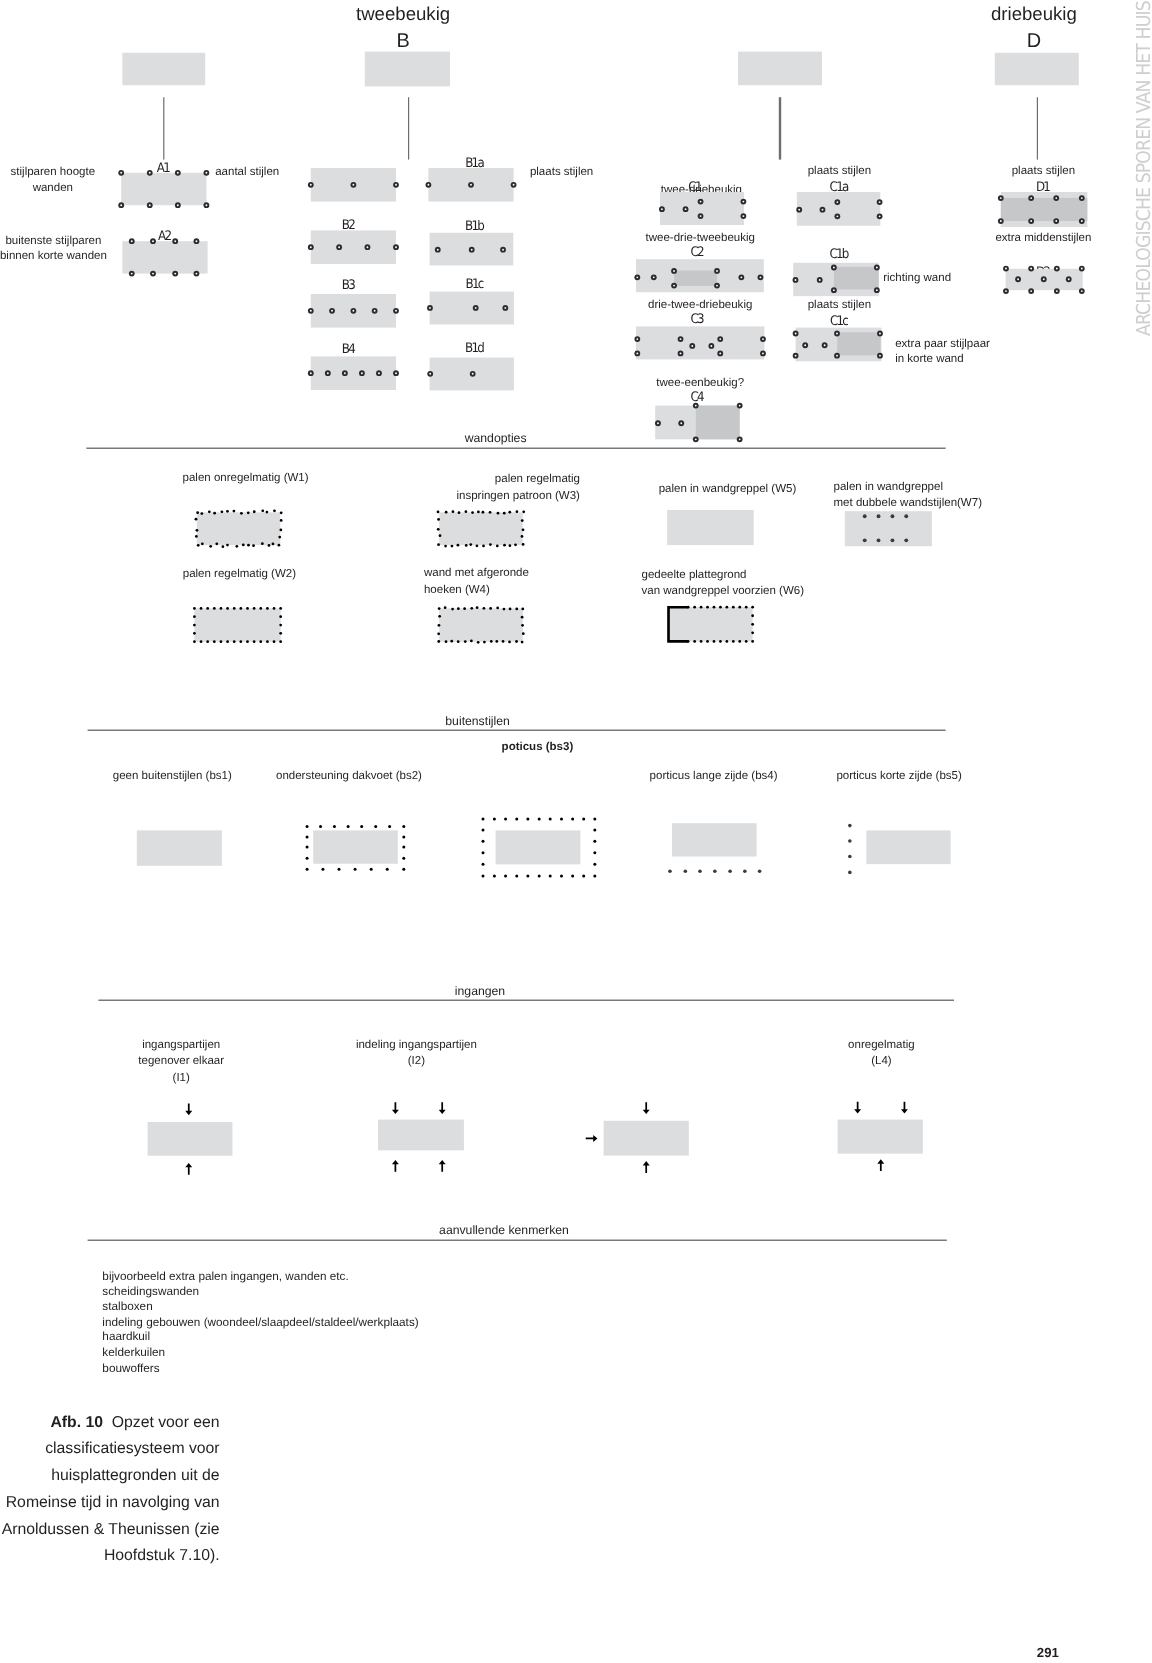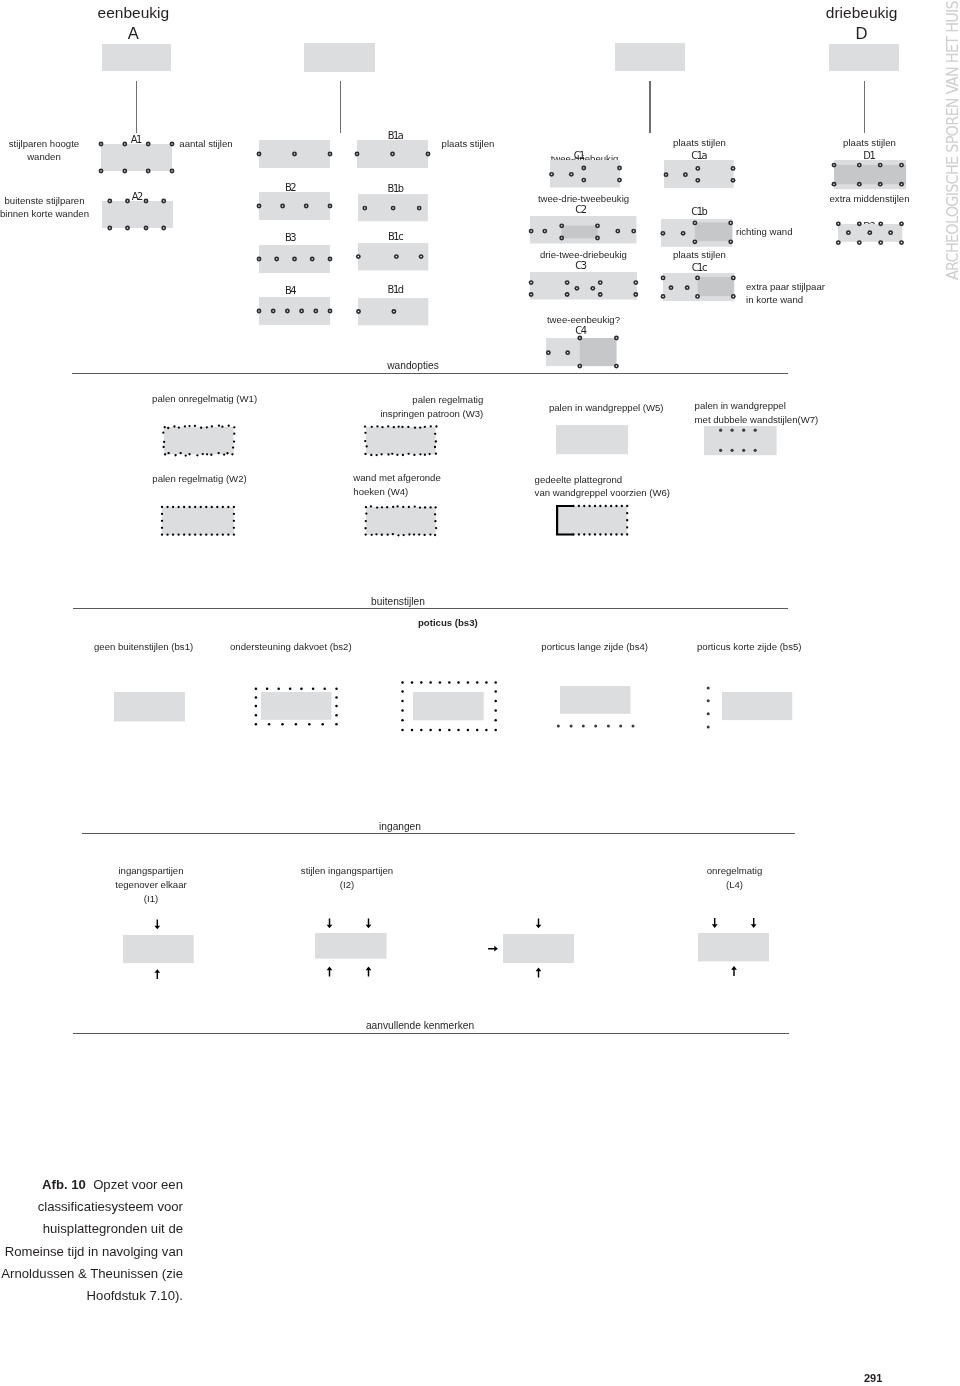--- a/index.html
+++ b/index.html
@@ -29,23 +29,23 @@
 
   .bodylist{position:absolute;font-size:9.8px;line-height:12.73px;color:#231f20;text-align:left;white-space:pre-line;}
 
   svg.plan{position:absolute;display:block;overflow:visible;}
 </style>
 </head>
 <body>
 
 <div class="stage">
 
-  <div class="colhead abs" style="left:33.4px;top:2.5px;width:200px;">
-    <span>eenbeukig</span>
-    <span class="letter">A</span>
+  <div class="colhead abs" style="left:235.9px;top:2.5px;width:200px;">
+    <span>tweebeukig</span>
+    <span class="letter">B</span>
   </div>
   <div class="colhead abs" style="left:761.6px;top:2.5px;width:200px;">
     <span>driebeukig</span>
     <span class="letter">D</span>
   </div>
 
   <div class="abs" style="left:101.5px;top:43.6px;width:69.8px;height:27.7px;background:#dcdddf;"></div>
   <div class="vline" style="left:136.0px;top:81px;height:52px;"></div>
   <div class="abs" style="left:304.2px;top:43.3px;width:71.2px;height:28.6px;background:#dcdddf;"></div>
   <div class="vline" style="left:339.5px;top:81px;height:52px;"></div>
@@ -119,27 +119,34 @@
   <div class="lbl abs" style="left:418px;top:616px;width:70px;text-align:left;font-weight:bold;">poticus (bs3)</div>
   <div class="lbl abs" style="left:538px;top:640px;width:110px;text-align:right;">porticus lange zijde (bs4)</div>
   <div class="lbl abs" style="left:697px;top:640px;width:115px;text-align:left;">porticus korte zijde (bs5)</div>
 
   <div class="sec-title" style="left:350px;top:820.5px;width:100px;">ingangen</div>
   <div class="hrule" style="left:81.7px;top:833.4px;width:713.6px;"></div>
 
   <div class="lbl abs" style="left:105px;top:864px;width:92px;">ingangspartijen
 tegenover elkaar
 (I1)</div>
-  <div class="lbl abs" style="left:288px;top:864px;width:118px;">stijlen ingangspartijen
+  <div class="lbl abs" style="left:288px;top:864px;width:118px;">indeling ingangspartijen
 (I2)</div>
   <div class="lbl abs" style="left:692px;top:864px;width:85px;">onregelmatig
 (L4)</div>
 
   <div class="sec-title" style="left:350px;top:1019.8px;width:140px;">aanvullende kenmerken</div>
   <div class="hrule" style="left:73px;top:1032.6px;width:716.4px;"></div>
+  <div class="bodylist" style="left:85.3px;top:1058.5px;width:500px;">bijvoorbeeld extra palen ingangen, wanden etc.
+scheidingswanden
+stalboxen
+indeling gebouwen (woondeel/slaapdeel/staldeel/werkplaats)
+haardkuil
+kelderkuilen
+bouwoffers</div>
 
   <div class="caption" style="left:-4px;top:1174px;width:187px;">
     <b>Afb. 10</b><span>&nbsp; </span><span>Opzet voor een classificatiesysteem voor huisplattegronden uit de Romeinse tijd in navolging van Arnoldussen &amp; Theunissen (zie Hoofdstuk 7.10).</span>
   </div>
 
   <div id="plan-layer">
       <svg class="plan" width="83" height="39" style="left: 95px; top: 138px;">
         <g transform="translate(6,6)">
           <rect x="0" y="0" width="71" height="27" fill="#dcdddf"></rect>
           <circle cx="0" cy="0" r="2.42" fill="#2b2b2f"></circle>

